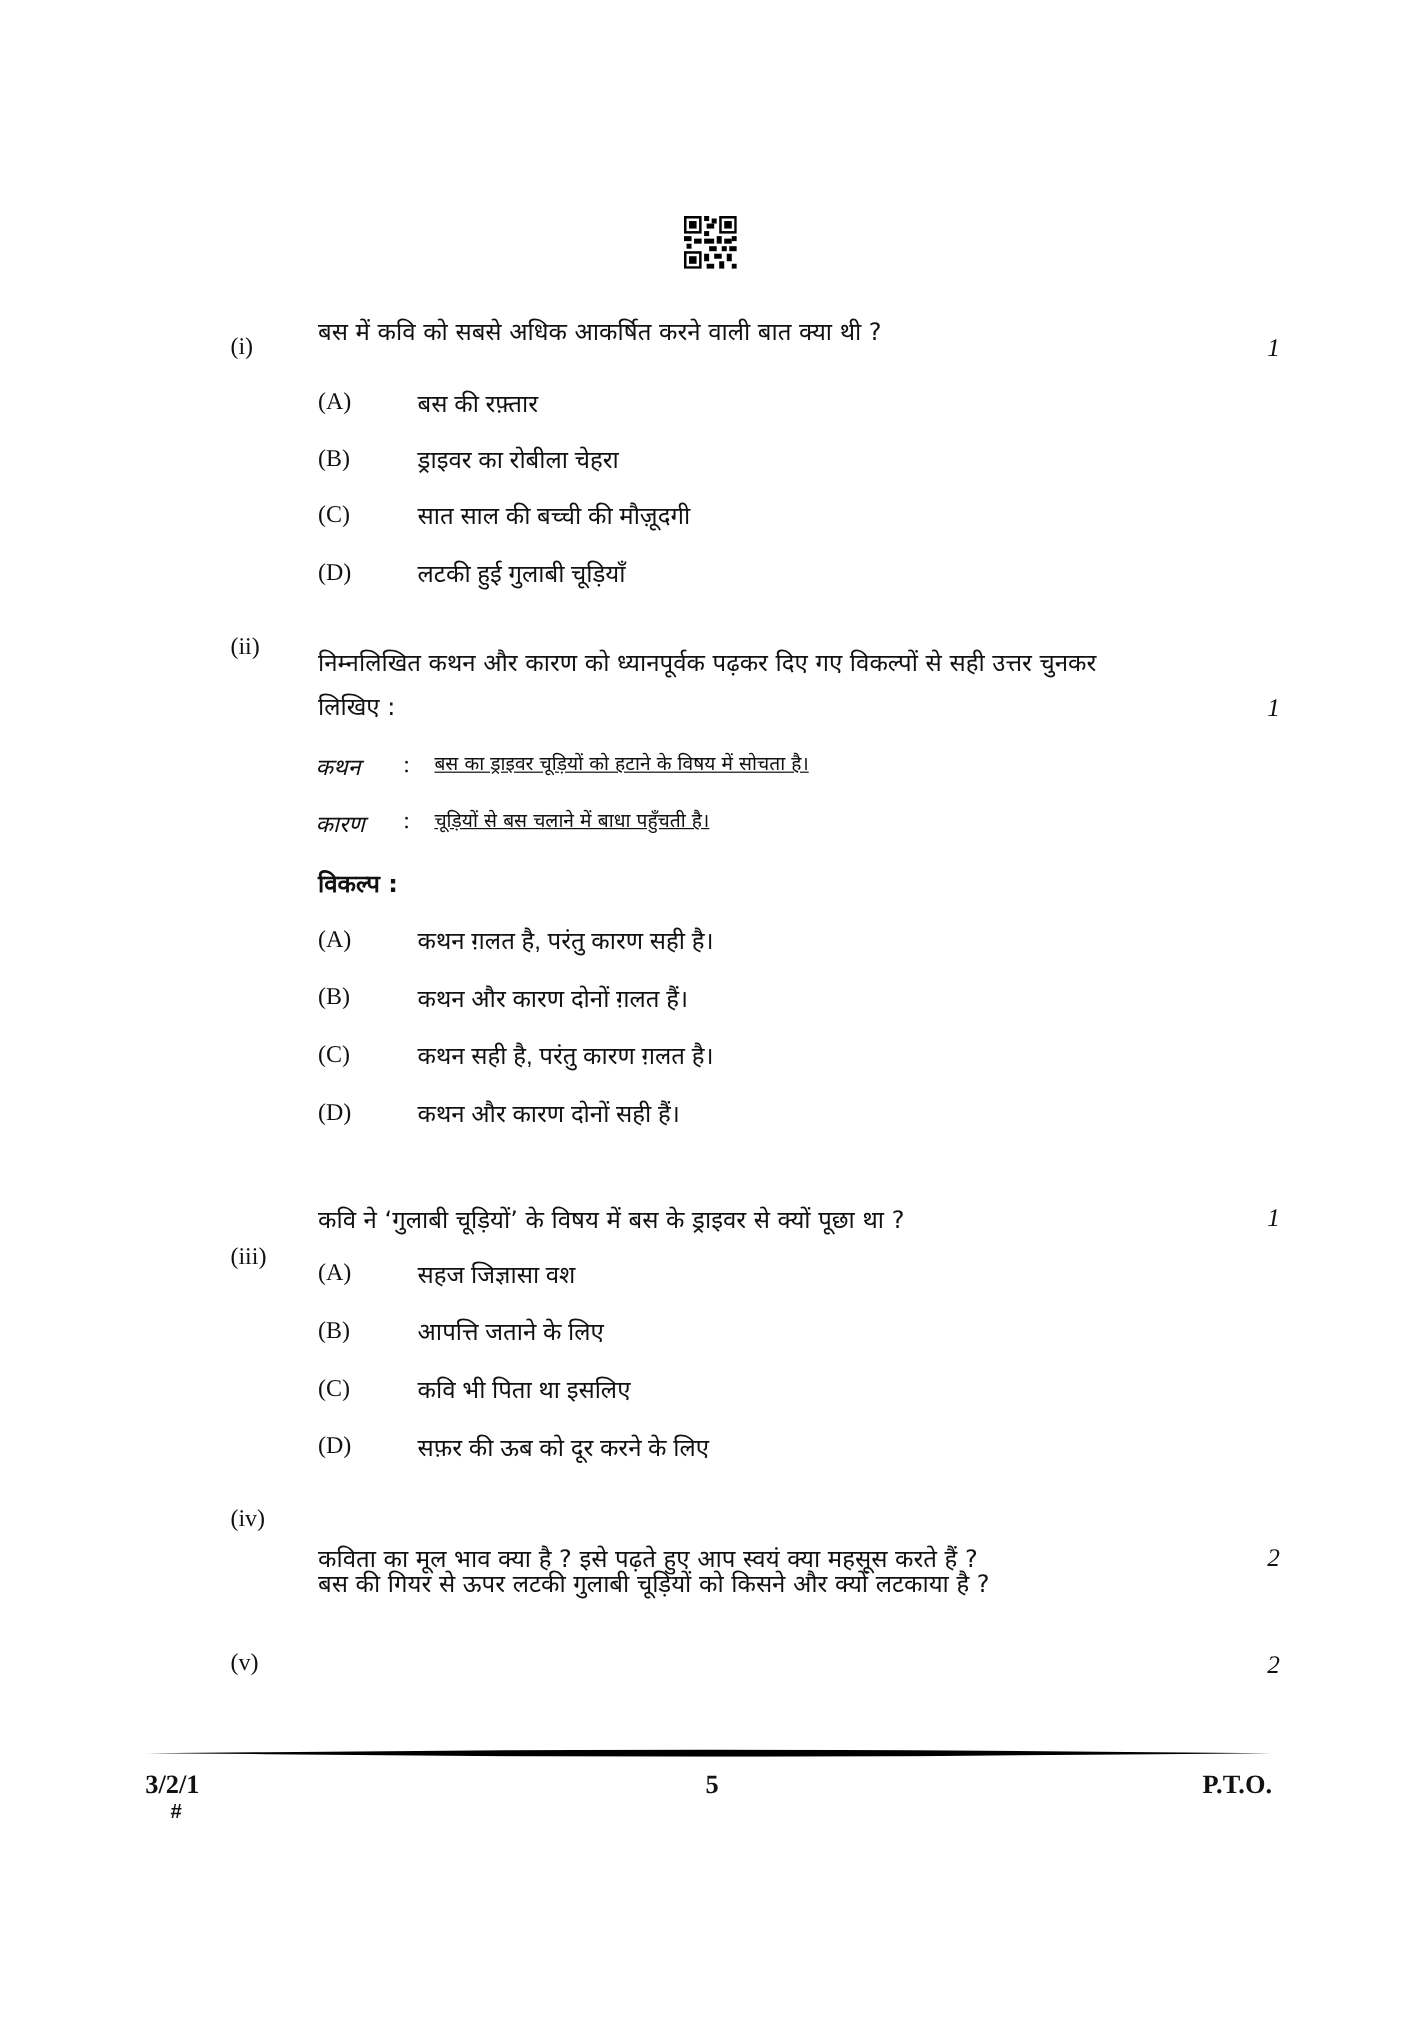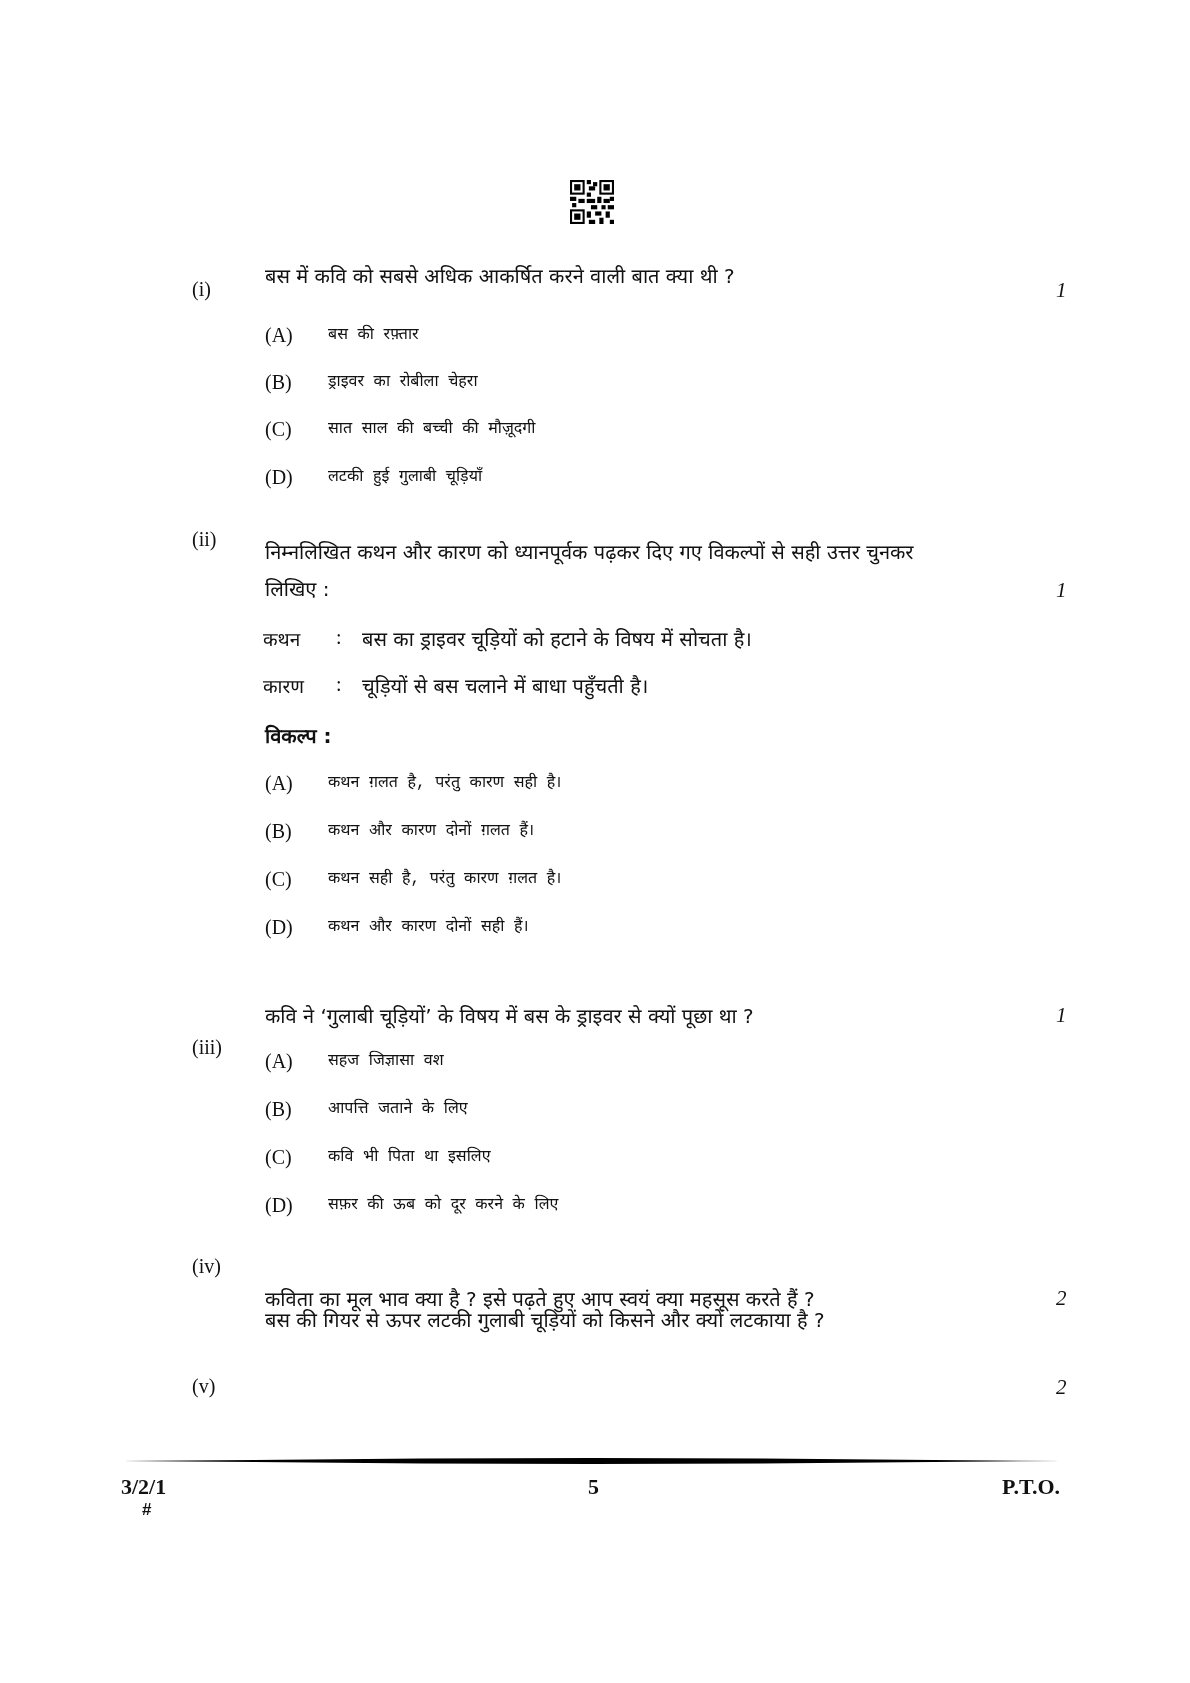--- a/index.html
+++ b/index.html
@@ -2,24 +2,24 @@
 <html><head>
 <meta charset="utf-8">
 <style>
   html, body { margin:0; padding:0; background:#ffffff; }
   body { width:1190px; height:1683px; position:relative; overflow:hidden; color:#111; font-family:"Liberation Serif", "DejaVu Serif", serif; }
   .qr { position:absolute; left:570px; top:180px; width:44px; height:44px; }
   .num { position:absolute; left:192px; font-size:20px; }
   .qtext { position:absolute; left:265px; font-size:20px; font-family:"DejaVu Sans", sans-serif; white-space:nowrap; }
   .marks { position:absolute; left:1056px; font-size:21px; font-style:italic; }
   .opt-label { position:absolute; left:265px; font-size:20px; }
-  .opt-text { position:absolute; left:328px; font-size:16px; font-family:Liberation Mono, monospace; white-space:nowrap; }
-  .kl { position:absolute; left:263px; font-size:19px; font-family:"DejaVu Sans", sans-serif; }
+  .opt-text { position:absolute; left:348px; font-size:20px; font-family:Liberation Sans, sans-serif; white-space:nowrap; }
+  .kl { position:absolute; left:263px; font-size:19px; font-style:italic; font-family:"DejaVu Sans", sans-serif; }
   .colon { position:absolute; left:336px; font-size:20px; }
-  .kt { position:absolute; left:362px; font-size:20px; font-family:"DejaVu Sans", sans-serif; white-space:nowrap; }
+  .kt { position:absolute; left:362px; font-size:16px; font-family:"DejaVu Sans", sans-serif; white-space:nowrap;text-decoration:underline; }
   .vik { position:absolute; left:265px; top:722px; font-size:20px; font-weight:bold; font-family:"DejaVu Sans", sans-serif; }
   .rule { position:absolute; left:122px; top:1458px; width:940px; height:6px; }
   .footer { position:absolute; top:1474px; font-family:Liberation Serif, serif; font-weight:bold; font-size:22px; }
   .hash { position:absolute; left:142px; top:1500px; font-family:"Liberation Sans", sans-serif; font-size:17px; font-weight:bold; }
 </style>
 </head>
 <body>
 
 <svg class="qr" viewBox="0 0 21 21">
   <rect width="21" height="21" fill="#fff"></rect>

